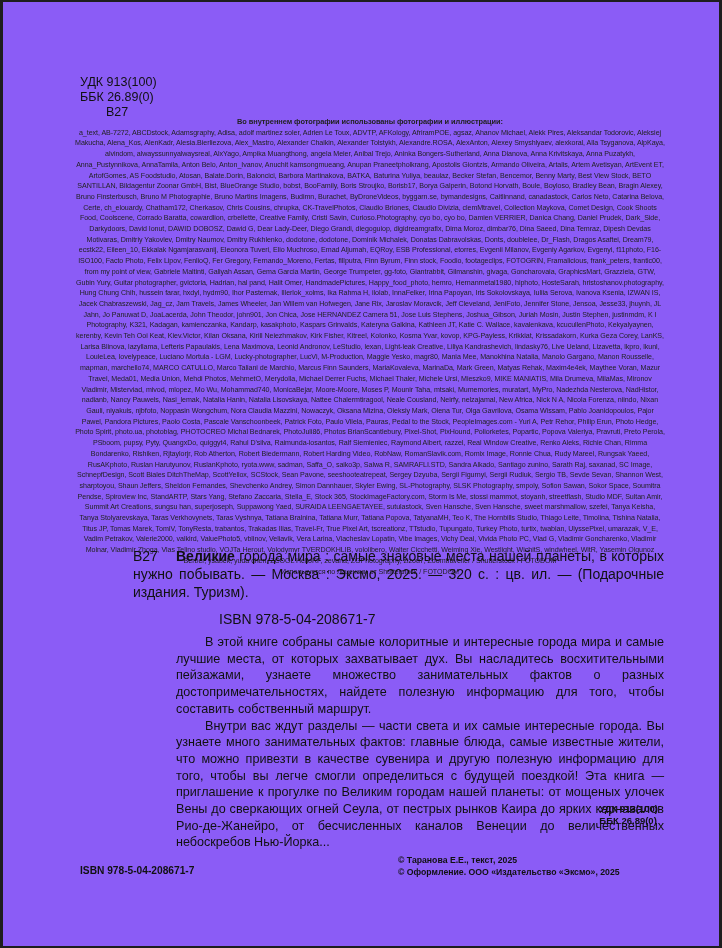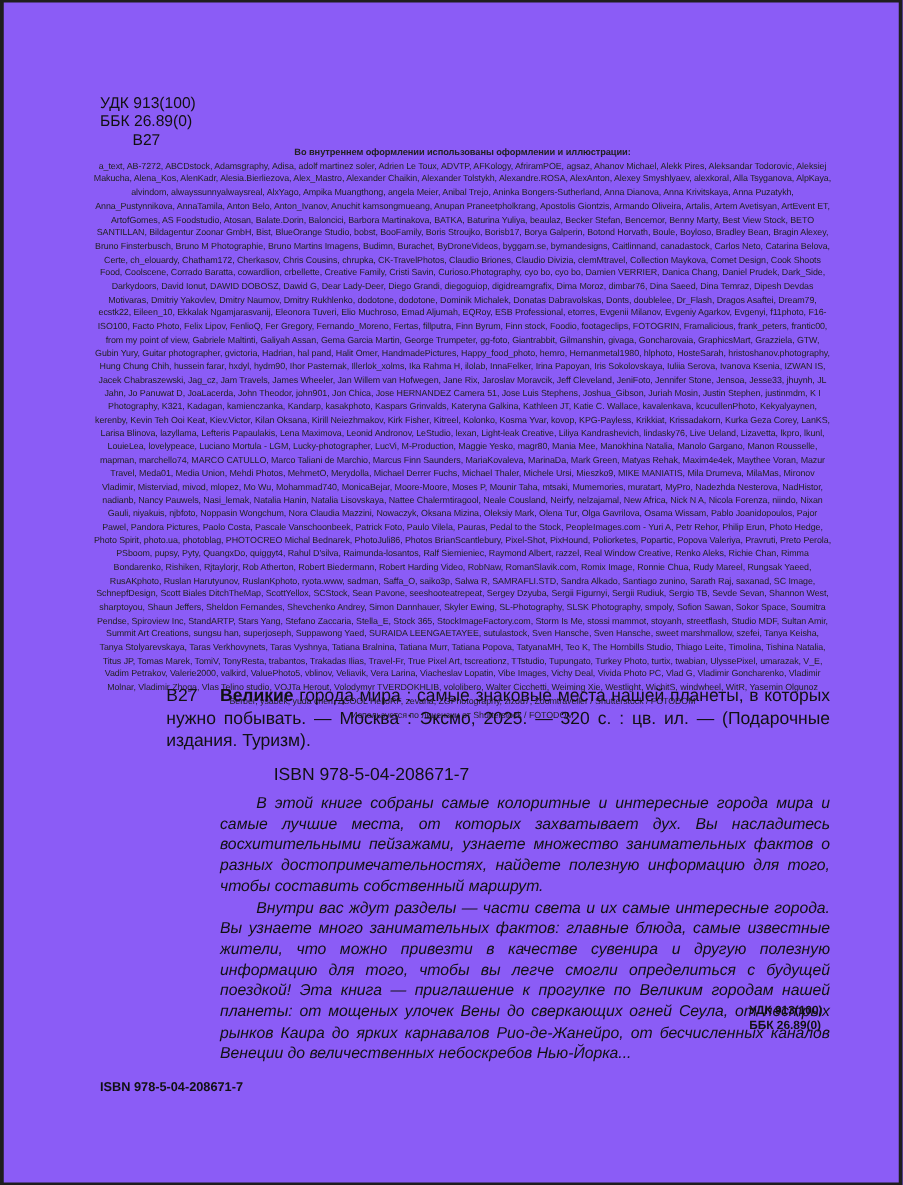--- a/index.html
+++ b/index.html
@@ -30,21 +30,21 @@
   .card {
     position: absolute; left: 173px; top: 529px; width: 488px;
   }
   .card-row { display: flex; }
   .card-title {
     font-size: 14px; line-height: 18px; text-align: justify;
     margin-left: -43px; text-indent: 43px; margin-top: 16px;
   }
   .card-title .bold { font-weight: bold; }
   .isbn-line { font-size: 14px; line-height: 18px; margin: 9px 0 0 43px; }
-  .abstract { margin-top: 6px; font-size: 12.6px; line-height: 16.7px; text-align: justify; font-style: italic; }
+  .abstract { margin-top: 6px; font-size: 12.6px; line-height: 16.7px; text-align: justify; }
   .abstract p { margin: 0; text-indent: 29px; }
   .udk-right {
     position: absolute; right: 61px; top: 801px;
     font-size: 9.5px; line-height: 12px; font-weight: bold; text-align: left;
   }
   .isbn-bottom {
     position: absolute; left: 77px; top: 863px;
     font-size: 10.2px; font-weight: bold;
   }
   .copyright {
@@ -57,21 +57,21 @@
 
 <div class="page">
 
   <div class="udk-top">
     <div>УДК 913(100)</div>
     <div>ББК 26.89(0)</div>
     <div class="b27">В27</div>
   </div>
 
   <div class="credits">
-    <div class="head">Во внутреннем оформлении использованы оформлении и иллюстрации:</div>
+    <div class="head">Во внутреннем фотографии использованы фотографии и иллюстрации:</div>
     <div>a_text, AB-7272, ABCDstock, Adamsgraphy, Adisa, adolf martinez soler, Adrien Le Toux, ADVTP, AFKology, AfriramPOE, agsaz, Ahanov Michael, Alekk Pires, Aleksandar Todorovic, Aleksiej Makucha, Alena_Kos, AlenKadr, Alesia.Bierliezova, Alex_Mastro, Alexander Chaikin, Alexander Tolstykh, Alexandre.ROSA, AlexAnton, Alexey Smyshlyaev, alexkoral, Alla Tsyganova, AlpKaya, alvindom, alwayssunnyalwaysreal, AlxYago, Ampika Muangthong, angela Meier, Anibal Trejo, Aninka Bongers-Sutherland, Anna Dianova, Anna Krivitskaya, Anna Puzatykh, Anna_Pustynnikova, AnnaTamila, Anton Belo, Anton_Ivanov, Anuchit kamsongmueang, Anupan Praneetpholkrang, Apostolis Giontzis, Armando Oliveira, Artalis, Artem Avetisyan, ArtEvent ET, ArtofGomes, AS Foodstudio, Atosan, Balate.Dorin, Baloncici, Barbora Martinakova, BATKA, Baturina Yuliya, beaulaz, Becker Stefan, Bencemor, Benny Marty, Best View Stock, BETO SANTILLAN, Bildagentur Zoonar GmbH, Bist, BlueOrange Studio, bobst, BooFamily, Boris Stroujko, Borisb17, Borya Galperin, Botond Horvath, Boule, Boyloso, Bradley Bean, Bragin Alexey, Bruno Finsterbusch, Bruno M Photographie, Bruno Martins Imagens, Budimn, Burachet, ByDroneVideos, byggarn.se, bymandesigns, Caitlinnand, canadastock, Carlos Neto, Catarina Belova, Certe, ch_elouardy, Chatham172, Cherkasov, Chris Cousins, chrupka, CK-TravelPhotos, Claudio Briones, Claudio Divizia, clemMtravel, Collection Maykova, Comet Design, Cook Shoots Food, Coolscene, Corrado Baratta, cowardlion, crbellette, Creative Family, Cristi Savin, Curioso.Photography, cyo bo, cyo bo, Damien VERRIER, Danica Chang, Daniel Prudek, Dark_Side, Darkydoors, David Ionut, DAWID DOBOSZ, Dawid G, Dear Lady-Deer, Diego Grandi, diegoguiop, digidreamgrafix, Dima Moroz, dimbar76, Dina Saeed, Dina Temraz, Dipesh Devdas Motivaras, Dmitriy Yakovlev, Dmitry Naumov, Dmitry Rukhlenko, dodotone, dodotone, Dominik Michalek, Donatas Dabravolskas, Donts, doublelee, Dr_Flash, Dragos Asaftei, Dream79, ecstk22, Eileen_10, Ekkalak Ngamjarasvanij, Eleonora Tuveri, Elio Muchroso, Emad Aljumah, EQRoy, ESB Professional, etorres, Evgenii Milanov, Evgeniy Agarkov, Evgenyi, f11photo, F16-ISO100, Facto Photo, Felix Lipov, FenlioQ, Fer Gregory, Fernando_Moreno, Fertas, fillputra, Finn Byrum, Finn stock, Foodio, footageclips, FOTOGRIN, Framalicious, frank_peters, frantic00, from my point of view, Gabriele Maltinti, Galiyah Assan, Gema Garcia Martin, George Trumpeter, gg-foto, Giantrabbit, Gilmanshin, givaga, Goncharovaia, GraphicsMart, Grazziela, GTW, Gubin Yury, Guitar photographer, gvictoria, Hadrian, hal pand, Halit Omer, HandmadePictures, Happy_food_photo, hemro, Hernanmetal1980, hlphoto, HosteSarah, hristoshanov.photography, Hung Chung Chih, hussein farar, hxdyl, hydm90, Ihor Pasternak, Illerlok_xolms, Ika Rahma H, ilolab, InnaFelker, Irina Papoyan, Iris Sokolovskaya, Iuliia Serova, Ivanova Ksenia, IZWAN IS, Jacek Chabraszewski, Jag_cz, Jam Travels, James Wheeler, Jan Willem van Hofwegen, Jane Rix, Jaroslav Moravcik, Jeff Cleveland, JeniFoto, Jennifer Stone, Jensoa, Jesse33, jhuynh, JL Jahn, Jo Panuwat D, JoaLacerda, John Theodor, john901, Jon Chica, Jose HERNANDEZ Camera 51, Jose Luis Stephens, Joshua_Gibson, Juriah Mosin, Justin Stephen, justinmdm, K I Photography, K321, Kadagan, kamienczanka, Kandarp, kasakphoto, Kaspars Grinvalds, Kateryna Galkina, Kathleen JT, Katie C. Wallace, kavalenkava, kcucullenPhoto, Kekyalyaynen, kerenby, Kevin Teh Ooi Keat, Kiev.Victor, Kilan Oksana, Kirill Neiezhmakov, Kirk Fisher, Kitreel, Kolonko, Kosma Yvar, kovop, KPG-Payless, Krikkiat, Krissadakorn, Kurka Geza Corey, LanKS, Larisa Blinova, lazyllama, Lefteris Papaulakis, Lena Maximova, Leonid Andronov, LeStudio, lexan, Light-leak Creative, Liliya Kandrashevich, lindasky76, Live Ueland, Lizavetta, lkpro, lkunl, LouieLea, lovelypeace, Luciano Mortula - LGM, Lucky-photographer, LucVi, M-Production, Maggie Yesko, magr80, Mania Mee, Manokhina Natalia, Manolo Gargano, Manon Rousselle, mapman, marchello74, MARCO CATULLO, Marco Taliani de Marchio, Marcus Finn Saunders, MariaKovaleva, MarinaDa, Mark Green, Matyas Rehak, Maxim4e4ek, Maythee Voran, Mazur Travel, Meda01, Media Union, Mehdi Photos, MehmetO, Merydolla, Michael Derrer Fuchs, Michael Thaler, Michele Ursi, Mieszko9, MIKE MANIATIS, Mila Drumeva, MilaMas, Mironov Vladimir, Misterviad, mivod, mlopez, Mo Wu, Mohammad740, MonicaBejar, Moore-Moore, Moses P, Mounir Taha, mtsaki, Mumemories, muratart, MyPro, Nadezhda Nesterova, NadHistor, nadianb, Nancy Pauwels, Nasi_lemak, Natalia Hanin, Natalia Lisovskaya, Nattee Chalermtiragool, Neale Cousland, Neirfy, nelzajamal, New Africa, Nick N A, Nicola Forenza, niindo, Nixan Gauli, niyakuis, njbfoto, Noppasin Wongchum, Nora Claudia Mazzini, Nowaczyk, Oksana Mizina, Oleksiy Mark, Olena Tur, Olga Gavrilova, Osama Wissam, Pablo Joanidopoulos, Pajor Pawel, Pandora Pictures, Paolo Costa, Pascale Vanschoonbeek, Patrick Foto, Paulo Vilela, Pauras, Pedal to the Stock, PeopleImages.com - Yuri A, Petr Rehor, Philip Erun, Photo Hedge, Photo Spirit, photo.ua, photoblag, PHOTOCREO Michal Bednarek, PhotoJuli86, Photos BrianScantlebury, Pixel-Shot, PixHound, Poliorketes, Popartic, Popova Valeriya, Pravruti, Preto Perola, PSboom, pupsy, Pyty, QuangxDo, quiggyt4, Rahul D'silva, Raimunda-losantos, Ralf Siemieniec, Raymond Albert, razzel, Real Window Creative, Renko Aleks, Richie Chan, Rimma Bondarenko, Rishiken, Rjtaylorjr, Rob Atherton, Robert Biedermann, Robert Harding Video, RobNaw, RomanSlavik.com, Romix Image, Ronnie Chua, Rudy Mareel, Rungsak Yaeed, RusAKphoto, Ruslan Harutyunov, RuslanKphoto, ryota.www, sadman, Saffa_O, saiko3p, Salwa R, SAMRAFLI.STD, Sandra Alkado, Santiago zunino, Sarath Raj, saxanad, SC Image, SchnepfDesign, Scott Biales DitchTheMap, ScottYellox, SCStock, Sean Pavone, seeshooteatrepeat, Sergey Dzyuba, Sergii Figurnyi, Sergii Rudiuk, Sergio TB, Sevde Sevan, Shannon West, sharptoyou, Shaun Jeffers, Sheldon Fernandes, Shevchenko Andrey, Simon Dannhauer, Skyler Ewing, SL-Photography, SLSK Photography, smpoly, Sofion Sawan, Sokor Space, Soumitra Pendse, Spiroview Inc, StandARTP, Stars Yang, Stefano Zaccaria, Stella_E, Stock 365, StockImageFactory.com, Storm Is Me, stossi mammot, stoyanh, streetflash, Studio MDF, Sultan Amir, Summit Art Creations, sungsu han, superjoseph, Suppawong Yaed, SURAIDA LEENGAETAYEE, sutulastock, Sven Hansche, Sven Hansche, sweet marshmallow, szefei, Tanya Keisha, Tanya Stolyarevskaya, Taras Verkhovynets, Taras Vyshnya, Tatiana Bralnina, Tatiana Murr, Tatiana Popova, TatyanaMH, Teo K, The Hornbills Studio, Thiago Leite, Timolina, Tishina Natalia, Titus JP, Tomas Marek, TomiV, TonyResta, trabantos, Trakadas Ilias, Travel-Fr, True Pixel Art, tscreationz, TTstudio, Tupungato, Turkey Photo, turtix, twabian, UlyssePixel, umarazak, V_E, Vadim Petrakov, Valerie2000, valkird, ValuePhoto5, vblinov, Veliavik, Vera Larina, Viacheslav Lopatin, Vibe Images, Vichy Deal, Vivida Photo PC, Vlad G, Vladimir Goncharenko, Vladimir Molnar, Vladimir Zhoga, Vlas Telino studio, VOJTa Herout, Volodymyr TVERDOKHLIB, vololibero, Walter Cicchetti, Weiming Xie, Westlight, WichitS, windwheel, WitR, Yasemin Olgunoz Berber, ysabek, yuda chen, ZCOOL HelloRF, zevana, ZGPhotography, zizou7, Zoomtraveller / Shutterstock / FOTODOM</div>
     <div class="foot">Используется по лицензии от Shutterstock / FOTODOM</div>
   </div>
 
   <div class="card">
     <div class="card-row">
       <div class="card-title"><span style="display:inline-block;width:43px;text-indent:0;margin-left:-43px;">В27</span><span class="bold">Великие</span><span> города мира : самые знаковые места нашей планеты, в которых нужно побывать. — Москва : Эксмо, 2025. — 320 с. : цв. ил. — (Подарочные издания. Туризм).</span></div>
     </div>
     <div class="isbn-line">ISBN 978-5-04-208671-7</div>
     <div class="abstract">
@@ -80,14 +80,18 @@
     </div>
   </div>
 
   <div class="udk-right">
     <div>УДК 913(100)</div>
     <div>ББК 26.89(0)</div>
   </div>
 
   <div class="isbn-bottom">ISBN 978-5-04-208671-7</div>
 
+  <div class="copyright">
+    <div>© Таранова Е.Е., текст, 2025</div>
+    <div>© Оформление. ООО «Издательство «Эксмо», 2025</div>
+  </div>
 
 </div>
 
 </body></html>

